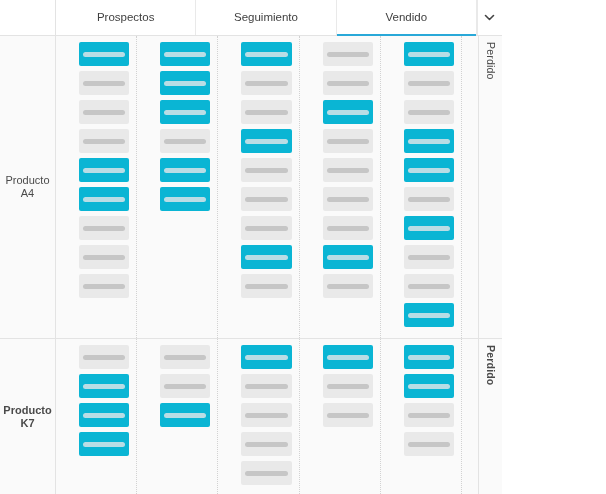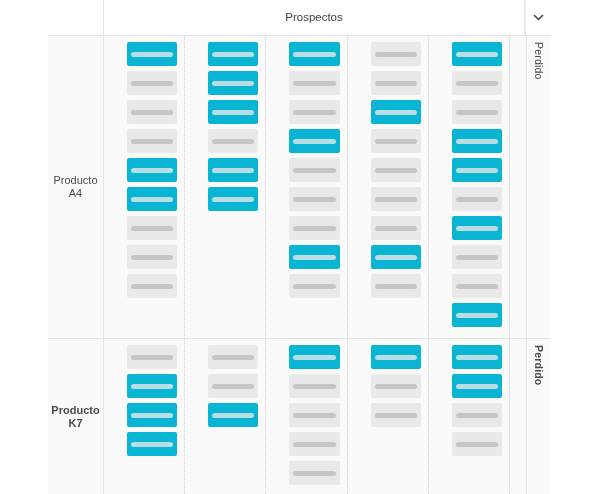--- a/index.html
+++ b/index.html
@@ -12,21 +12,20 @@
     -webkit-font-smoothing: antialiased;
   }
 
   .board {
     position: relative;
     width: 502px;
     height: 494px;
     box-sizing: border-box;
     background: #fef9c3;
     overflow: hidden;
-    margin-left: 48px;
   }
 
   
   .board-header {
     display: flex;
     height: 36px;
     box-sizing: border-box;
     background: #ffffff;
     border-bottom: 1px solid #e3e3e3;
   }
@@ -162,20 +161,26 @@
 </head>
 <body>
 
 <div class="board">
 
   <div class="board-header">
     <div class="corner-cell"></div>
     <div class="col-head">
       <span class="col-head-label">Prospectos</span>
     </div>
+    <div class="col-head">
+      <span class="col-head-label">Seguimiento</span>
+    </div>
+    <div class="col-head active">
+      <span class="col-head-label">Vendido</span>
+    </div>
     <div class="header-chevron">
       <svg width="13" height="13" viewBox="0 0 13 13" aria-hidden="true">
         <path d="M2.5 4.5 L6.5 8.5 L10.5 4.5" fill="none" stroke="#444444" stroke-width="1.6" stroke-linecap="round" stroke-linejoin="round"></path>
       </svg>
     </div>
   </div>
 
   <div class="board-body">
     <div class="prod-row row-a">
       <div class="row-label">Producto A4</div>

